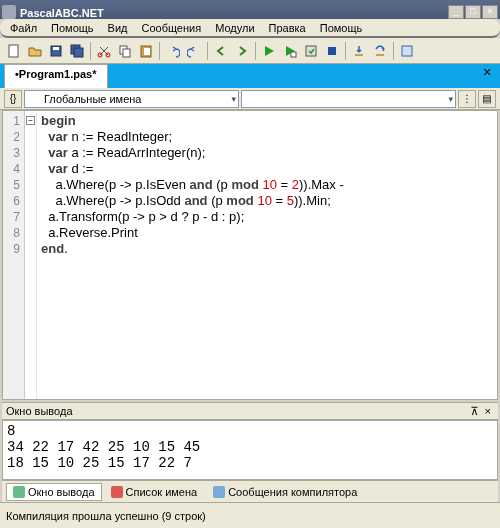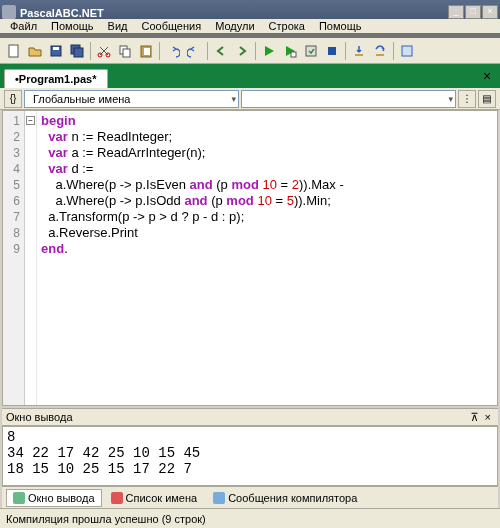--- a/index.html
+++ b/index.html
@@ -2,49 +2,49 @@
 <html><head>
 <meta charset="utf-8">
 <style>
 * { margin: 0; padding: 0; box-sizing: border-box; font-family: Tahoma, Arial, sans-serif; }
 body { width: 500px; height: 528px; background: #d4d0c8; display: flex; flex-direction: column; overflow: hidden; font-size: 11px; }
 .titlebar { height: 19px; background: linear-gradient(to bottom, #5a6b8a, #4a5a75); display: flex; align-items: flex-end; padding: 0 2px; color: #fff; }
 .titlebar-icon { width: 14px; height: 14px; background: #a0a8b8; margin-right: 4px; border-radius: 2px; }
 .titlebar-text { flex: 1; font-size: 11px; font-weight: bold; }
 .titlebar-btns { display: flex; gap: 1px; }
 .titlebar-btn { width: 16px; height: 14px; background: #d4d0c8; border: 1px solid #888; font-size: 9px; text-align: center; line-height: 11px; cursor: pointer; }
-.menubar { height: 19px; background: #ece9d8; display: flex; align-items: center; padding: 0 4px; gap: 2px; border-bottom: 5px solid #737373; }
+.menubar { height: 19px; background: #ece9d8; display: flex; align-items: center; padding: 0 4px; gap: 2px; border-bottom: 2px solid #737373; border-radius: 8px; }
 .menu-item { padding: 2px 6px; font-size: 11px; cursor: pointer; }
 .toolbar { height: 26px; background: #ece9d8; display: flex; align-items: center; padding: 2px 4px; gap: 1px; border-bottom: 1px solid #aca899; }
 .tool-btn { width: 20px; height: 20px; border: 1px solid transparent; display: flex; align-items: center; justify-content: center; cursor: pointer; }
 .tool-sep { width: 1px; height: 18px; background: #aca899; margin: 0 2px; }
-.doc-tabs { height: 24px; background: #15803d; display: flex; align-items: flex-end; padding: 0 4px; }
+.doc-tabs { height: 24px; background: #0ea5e9; display: flex; padding: 0 4px; }
 .doc-tab { background: #fff; border: 1px solid #aca899; border-bottom: none; padding: 3px 10px; font-size: 11px; font-weight: bold; border-radius: 2px 2px 0 0; }
 .doc-close { margin-left: auto; width: 18px; height: 18px; font-size: 14px; text-align: center; cursor: pointer; margin-bottom: 2px; }
 .nav-bar { height: 22px; background: #ece9d8; display: flex; align-items: center; padding: 2px 4px; gap: 2px; border-bottom: 1px solid #aca899; }
-.nav-dd { flex: 1; height: 18px; border: 1px solid #7f9db9; background: #fff; font-size: 11px; padding: 0 8px; display: flex; align-items: center; position: relative; }
+.nav-dd { flex: 1; height: 18px; border: 1px solid #7f9db9; background: #fff; font-size: 11px; padding: 0 19px; display: flex; align-items: center; position: relative; }
 .nav-dd::after { content: "▾"; position: absolute; right: 2px; font-size: 9px; color: #555; }
 .nav-btn { width: 18px; height: 18px; border: 1px solid #aca899; background: #ece9d8; display: flex; align-items: center; justify-content: center; cursor: pointer; font-size: 10px; }
 .editor-area { flex: 1; display: flex; background: #fff; border: 1px solid #aca899; margin: 0 2px; overflow: hidden; min-height: 0; }
 .gutter { width: 22px; background: #f0f0f0; border-right: 1px solid #ccc; font-family: "Courier New", monospace; font-size: 12px; color: #888; text-align: right; padding-top: 2px; }
 .gutter div { height: 16px; padding-right: 4px; line-height: 16px; }
 .fold-col { width: 12px; background: #fff; border-right: 1px solid #e8e8e8; padding-top: 2px; }
 .fold-box { width: 9px; height: 9px; border: 1px solid #888; font-size: 8px; line-height: 7px; text-align: center; margin: 3px auto 0; cursor: pointer; }
 .code { flex: 1; font-family: "Courier New", monospace; font-size: 13px; padding: 2px 4px; white-space: pre; line-height: 16px; overflow: auto; }
-.kw { color: #a21caf; font-weight: bold; }
+.kw { color: #404040; font-weight: bold; }
 .num { color: #c00; }
 .output-header { height: 18px; background: #ece9d8; border-top: 1px solid #aca899; border-bottom: 1px solid #aca899; display: flex; align-items: center; padding: 0 4px; font-size: 11px; margin: 2px 2px 0 2px; }
 .output-header .spacer { flex: 1; }
 .output-x { cursor: pointer; font-size: 11px; padding: 0 3px; }
 .output-body { height: 60px; background: #fff; border: 1px solid #aca899; margin: 0 2px; font-family: "Courier New", monospace; font-size: 14px; padding: 2px 4px; white-space: pre; overflow: auto; line-height: 16px; }
 .bottom-tabs { height: 22px; background: #ece9d8; display: flex; align-items: center; padding: 0 4px; gap: 2px; border-top: 1px solid #aca899; margin: 0 2px; }
 .btab { display: flex; align-items: center; gap: 3px; padding: 2px 6px; font-size: 11px; border: 1px solid transparent; cursor: pointer; }
 .btab.active { border: 1px solid #aca899; background: #fff; }
 .btab-icon { width: 12px; height: 12px; border-radius: 2px; }
-.statusbar { height: 20px; background: #ece9d8; border-top: 1px solid #aca899; display: flex; align-items: center; padding: 0 6px; font-size: 11px; }
+.statusbar { height: 26px; background: #ece9d8; border-top: 1px solid #aca899; display: flex; align-items: center; padding: 0 6px; font-size: 11px; }
 .statusbar .spacer { flex: 1; }
 .svg-icon { display: block; }
 </style>
 </head>
 <body>
 
 <div class="titlebar">
   <div class="titlebar-icon"></div>
   <div class="titlebar-text">PascalABC.NET</div>
   <div class="titlebar-btns">
@@ -53,21 +53,21 @@
     <div class="titlebar-btn">×</div>
   </div>
 </div>
 
 <div class="menubar">
   <div class="menu-item">Файл</div>
   <div class="menu-item">Помощь</div>
   <div class="menu-item">Вид</div>
   <div class="menu-item">Сообщения</div>
   <div class="menu-item">Модули</div>
-  <div class="menu-item">Строка</div>
+  <div class="menu-item">Правка</div>
   <div class="menu-item">Помощь</div>
 </div>
 
 <div class="toolbar">
   <div class="tool-btn">
       <svg class="svg-icon" width="14" height="14">
         <rect x="2" y="1" width="9" height="12" fill="#fff" stroke="#555"></rect>
       </svg>
     </div>
   <div class="tool-btn">

